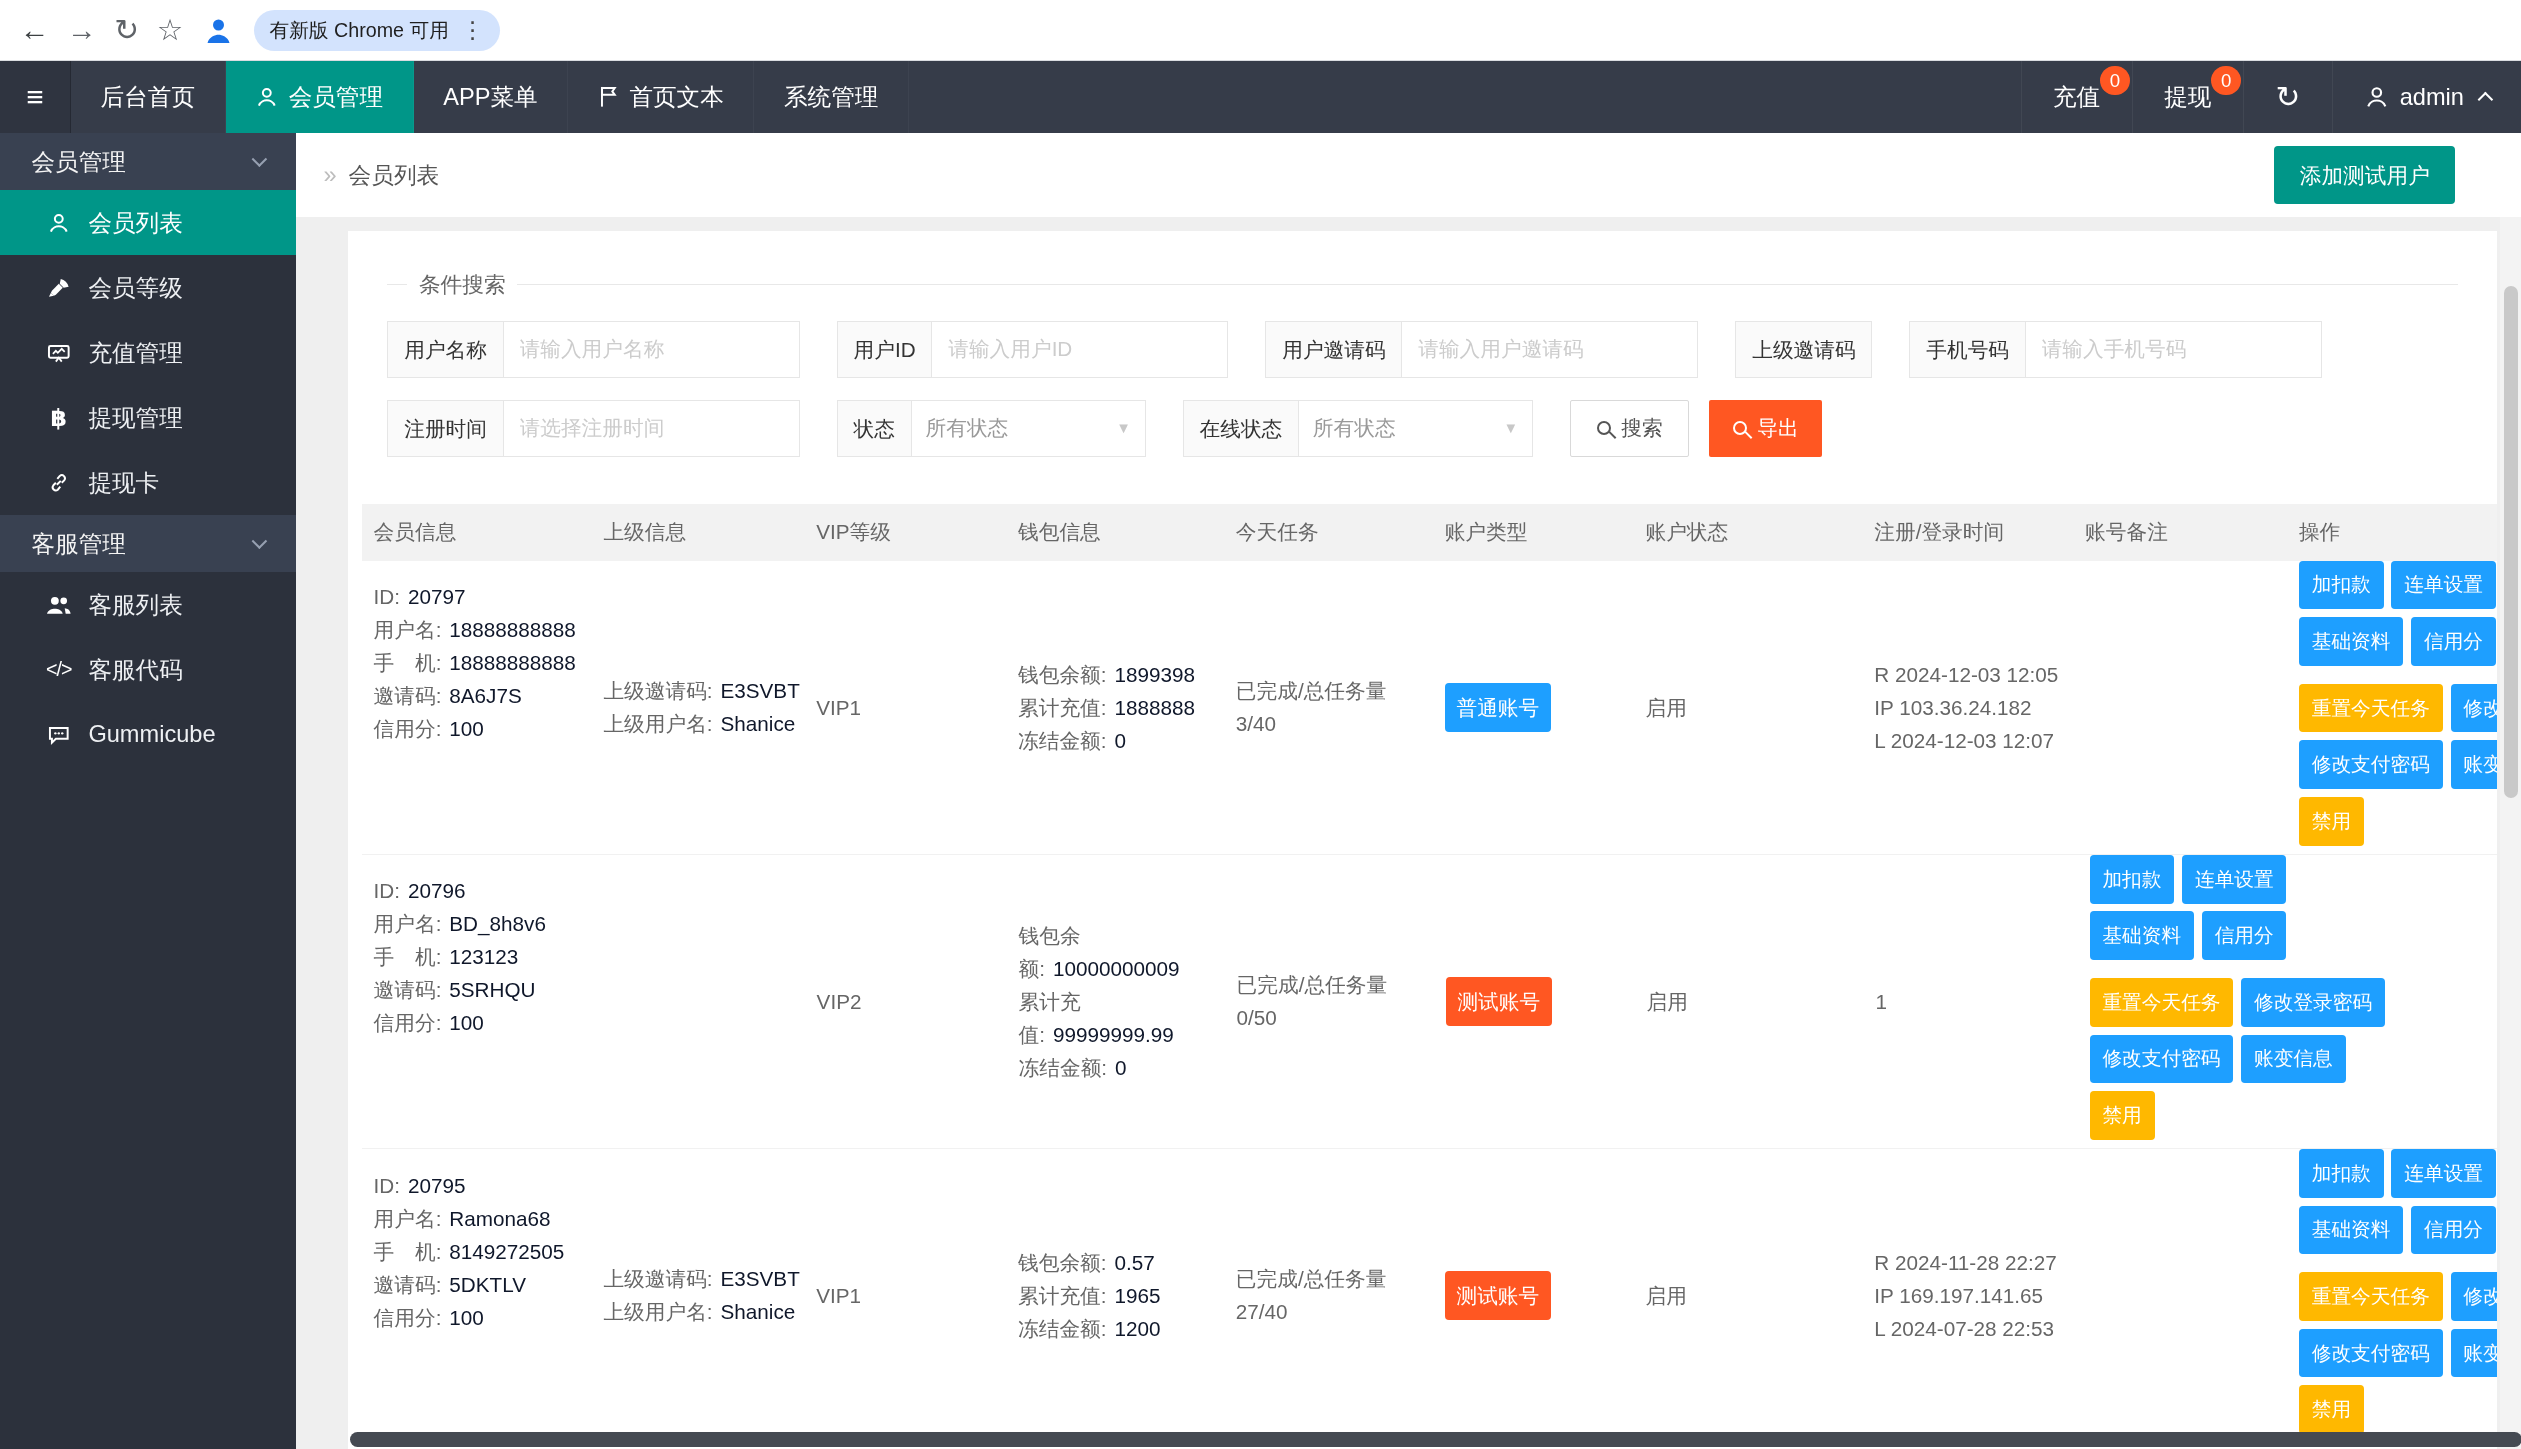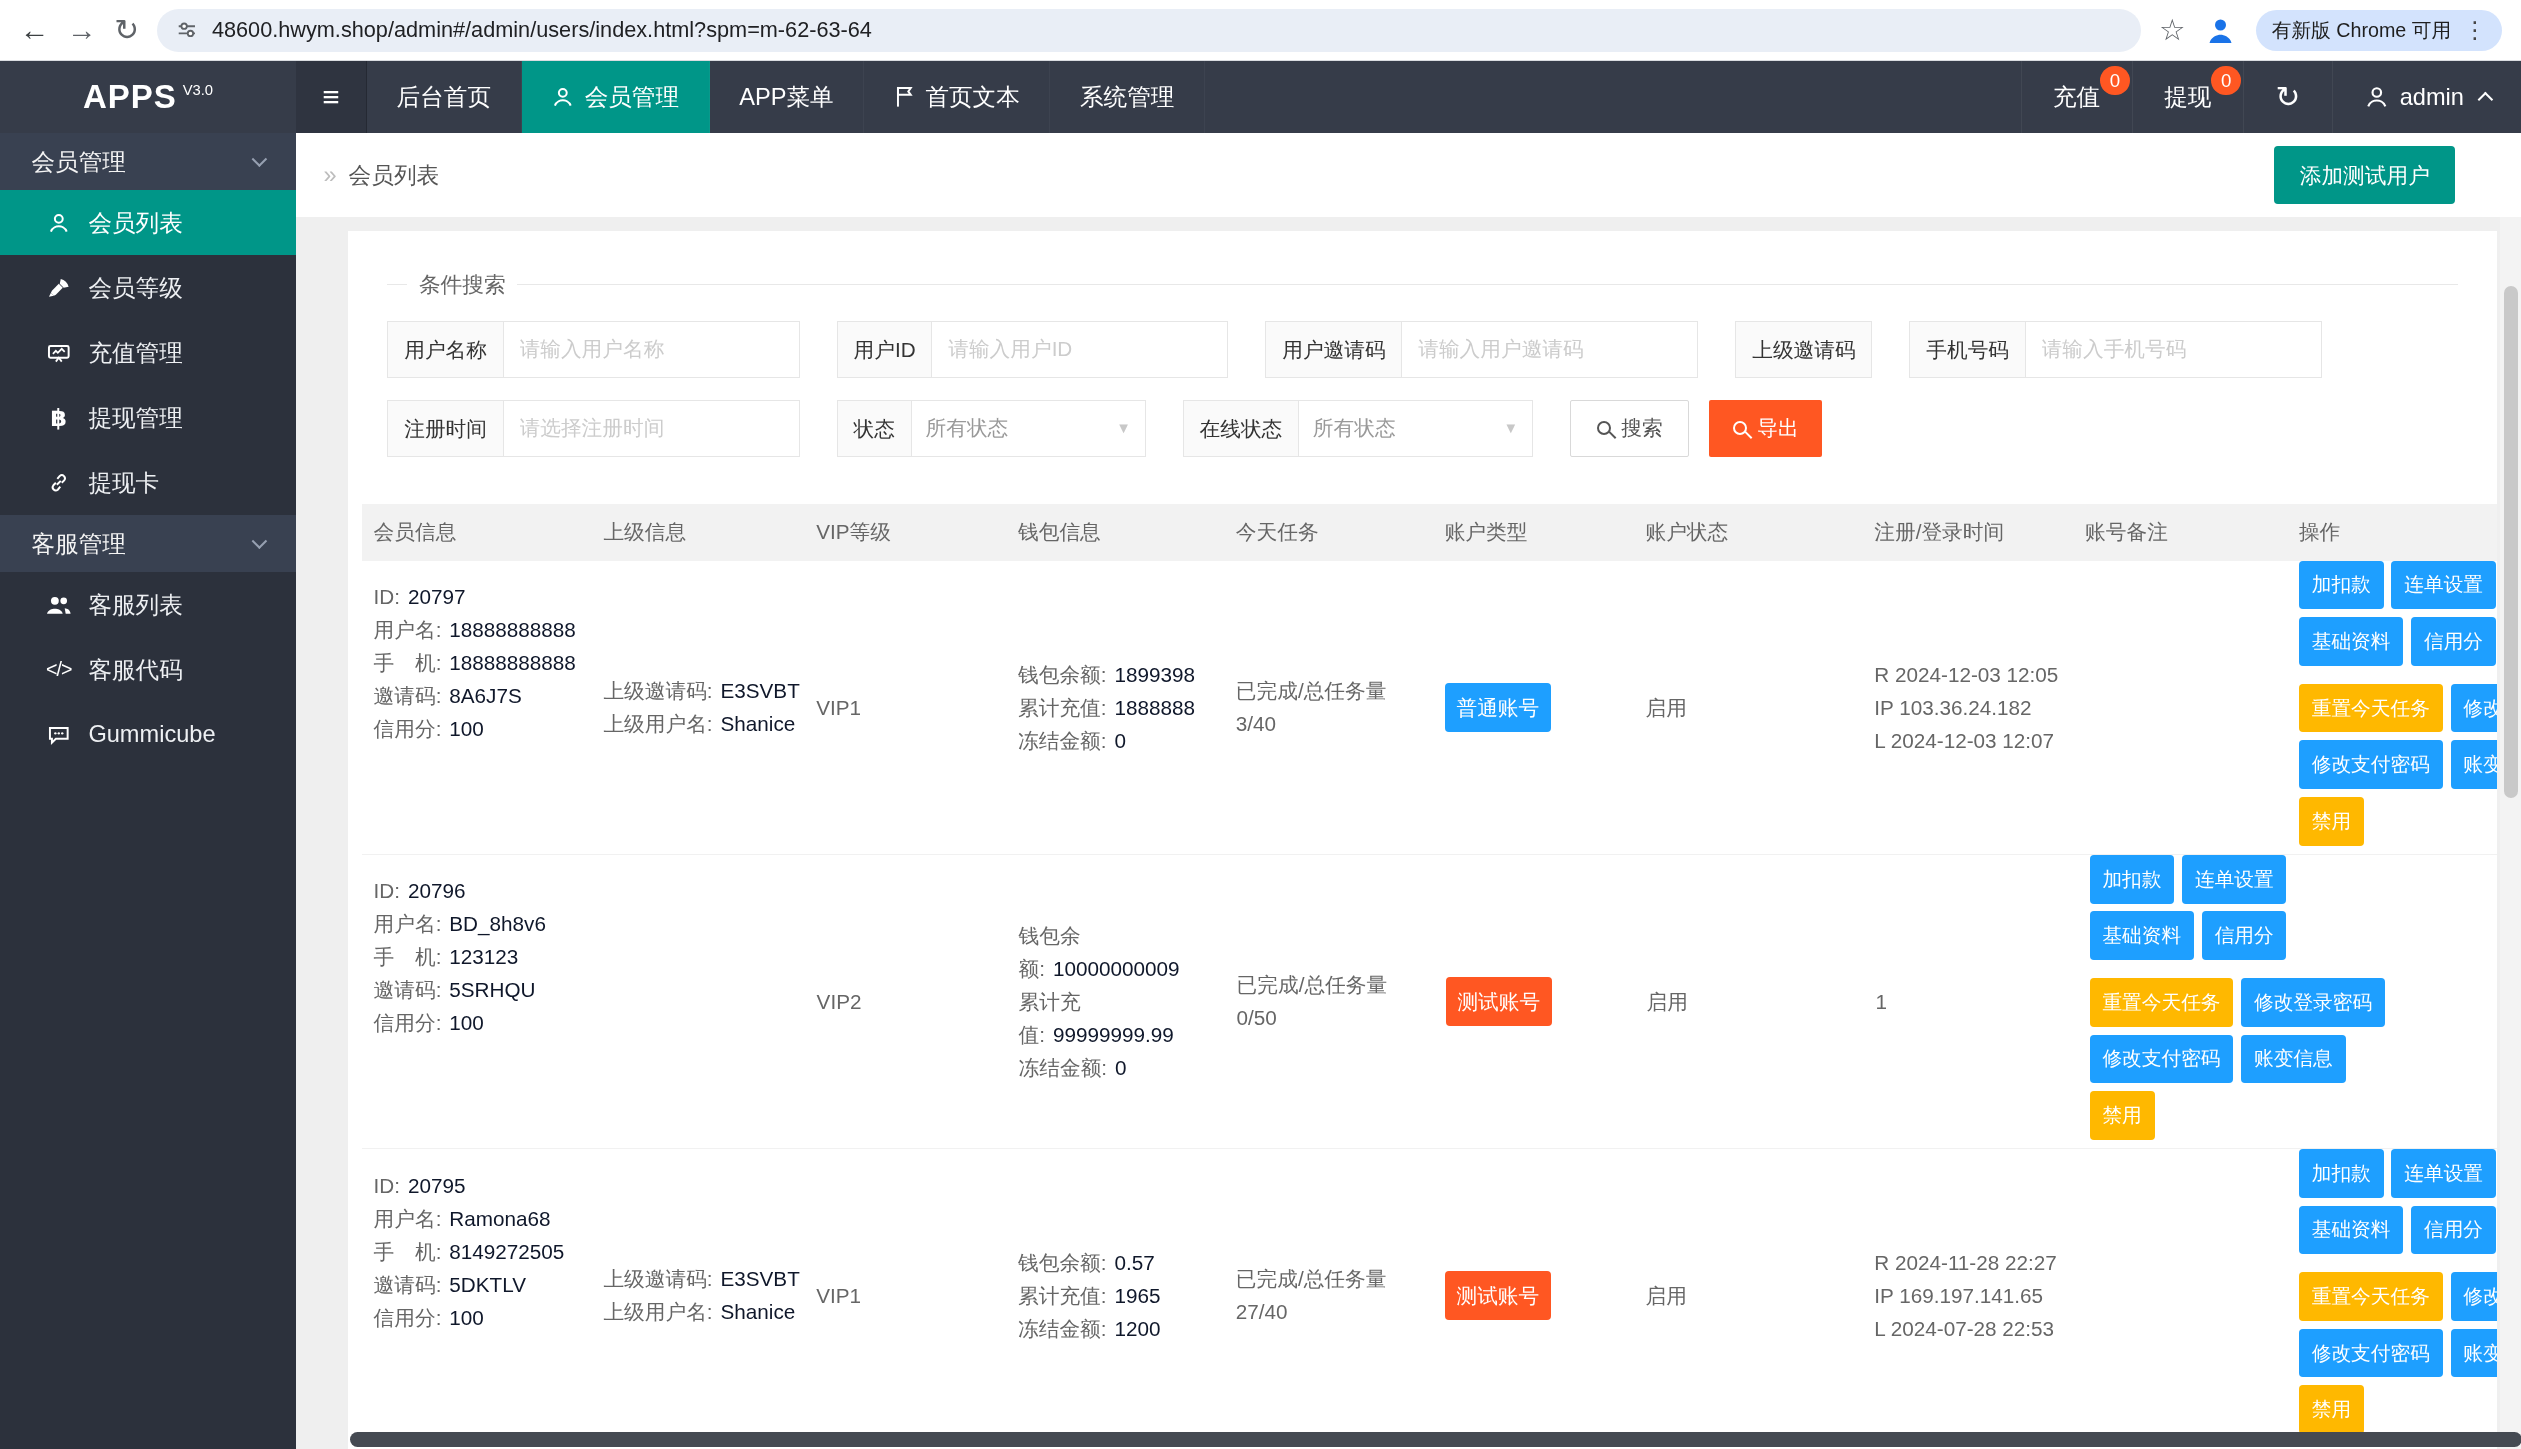--- a/index.html
+++ b/index.html
@@ -90,51 +90,34 @@
 </style>
 </head>
 <body>
 
 <div class="screen">
 
   <div class="browser">
     <span class="bicon back">←</span>
     <span class="bicon">→</span>
     <span class="bicon">↻</span>
-    <div class="omnibox">
-      <span class="tune">
-        <svg width="21.7" height="21.7" viewBox="0 0 24 24">
-            <g stroke="#5f6368" stroke-width="2" fill="#fff">
-              <line x1="3" y1="8" x2="21" y2="8"></line>
-              <circle cx="9" cy="8" r="3"></circle>
-              <line x1="3" y1="16" x2="21" y2="16"></line>
-              <circle cx="16" cy="16" r="3"></circle>
-            </g>
-          </svg>
-      </span>
-      <span class="url">48600.hwym.shop/admin#/admin/users/index.html?spm=m-62-63-64</span>
-    </div>
     <span class="bicon">☆</span>
     <span class="avatar-chip">
       <svg width="33" height="33" viewBox="0 0 24 24">
           <circle cx="12" cy="8" r="4" fill="#1a73e8"></circle>
           <path d="M4 21c1.2-4.5 5.5-6 8-6s6.8 1.5 8 6z" fill="#1a73e8"></path>
         </svg>
     </span>
     <span class="update-pill">
       <span class="lbl">有新版 Chrome 可用</span>
       <span class="dots">⋮</span>
     </span>
   </div>
 
   <div class="navbar">
-    <div class="logo">
-      <span class="name">APPS</span>
-      <span class="ver">V3.0</span>
-    </div>
     <div class="burger">≡</div>
     <div class="nav-menu" id="nav-menu">
         <div class="nav-item">
           <span>后台首页</span>
         </div>
         <div class="nav-item active">
           <span class="ic">
             <svg width="23.6" height="23.6" viewBox="0 0 24 24">
               <circle cx="12" cy="8" r="4" fill="none" stroke="#fff" stroke-width="2"></circle>
               <path d="M4 21c1.4-4.3 5.8-5.5 8-5.5s6.6 1.2 8 5.5" fill="none" stroke="#fff" stroke-width="2"></path>

